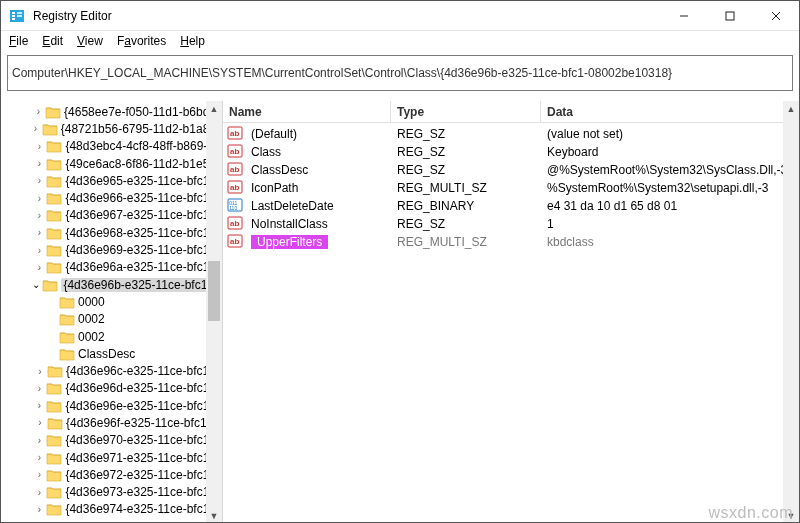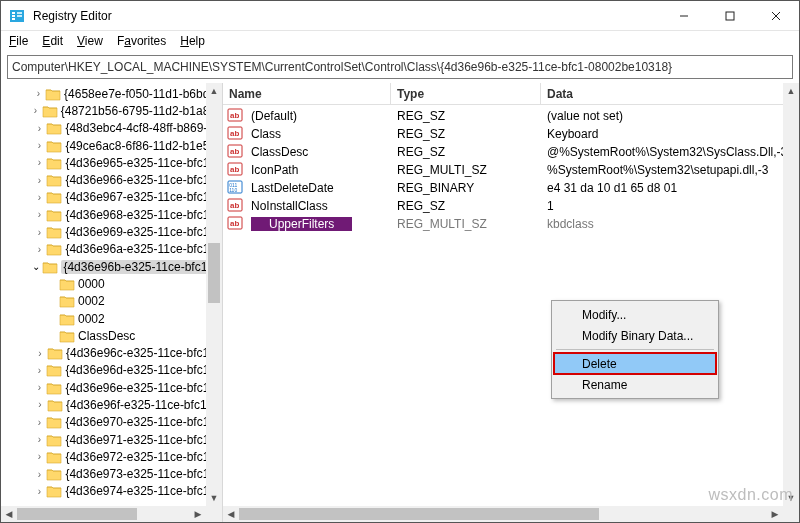--- a/index.html
+++ b/index.html
@@ -39,22 +39,22 @@
   height: 20px;
   display: flex;
   align-items: center;
   gap: 14px;
   padding: 0 8px;
   font-size: 12px;
 }
 .menubar span u { text-decoration: underline; }
 
 .addressbar {
-  height: 24px;
-  margin: 4px 6px 4px 6px;
+  height: 36px;
+  margin: 4px 6px 10px 6px;
   border: 1px solid #7a7a7a;
   display: flex;
   align-items: center;
   padding: 0 4px;
   font-size: 12px;
   color: #333;
 }
 
 .content {
   display: flex;
@@ -119,21 +119,21 @@
   align-items: flex-end;
   height: 18px;
   font-size: 12px;
 }
 .list-row .cell { padding-left: 6px; overflow: hidden; white-space: nowrap; }
 .list-row .icon { width: 16px; height: 16px; margin-left: 4px; margin-right: 2px; flex: 0 0 auto; }
 .list-row .cn { width: 146px; }
 .list-row .ct { width: 150px; }
 .list-row .cd { flex: 1; }
 .list-row.selected .cn span {
-  background: #701a75; color: #fff; padding: 0 18px;
+  background: #d946ef; color: #fff; padding: 0 6px;
 }
 .list-row.selected .ct, .list-row.selected .cd { color: #777; }
 
 .context-menu {
   position: absolute;
   left: 328px;
   top: 217px;
   width: 168px;
   background: #f0f0f0;
   border: 1px solid #a0a0a0;
@@ -523,27 +523,20 @@
           <svg class="icon" viewBox="0 0 16 16">
             <rect x="1" y="2" width="14" height="12" rx="1" fill="#fff" stroke="#c33" stroke-width="1"></rect>
             <text x="3" y="11" font-size="8" fill="#c33" font-weight="bold">ab</text>
           </svg>
           <div class="cell cn"><span>UpperFilters</span></div>
           <div class="cell ct">REG_MULTI_SZ</div>
           <div class="cell cd">kbdclass</div>
         </div>
       </div>
 
-    <div class="context-menu">
-      <div class="mi">Modify...</div>
-      <div class="mi">Modify Binary Data...</div>
-      <div class="sep"></div>
-      <div class="mi hover">Delete</div>
-      <div class="mi">Rename</div>
-    </div>
 
     <div class="vscroll">
       <div class="btn">▲</div>
       <div class="btn" style="position:absolute;bottom:16px;width:100%">▼</div>
     </div>
     <div class="hscroll">
       <div class="btn">◀</div>
       <div class="btn r">▶</div>
       <div class="thumb" style="left:16px; width:360px;"></div>
     </div>

